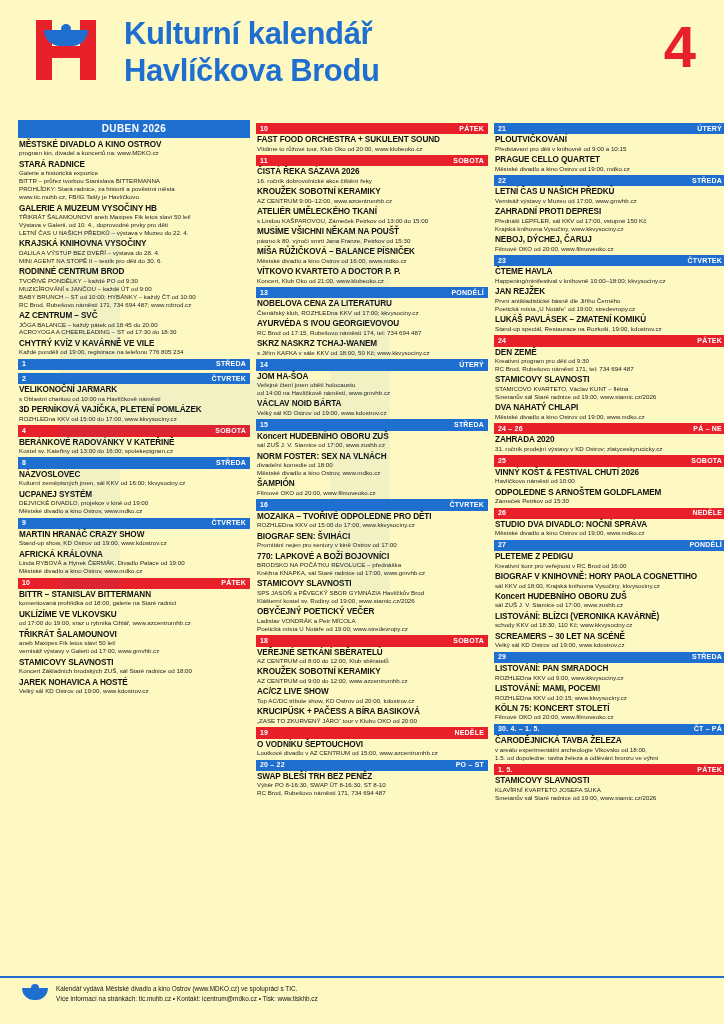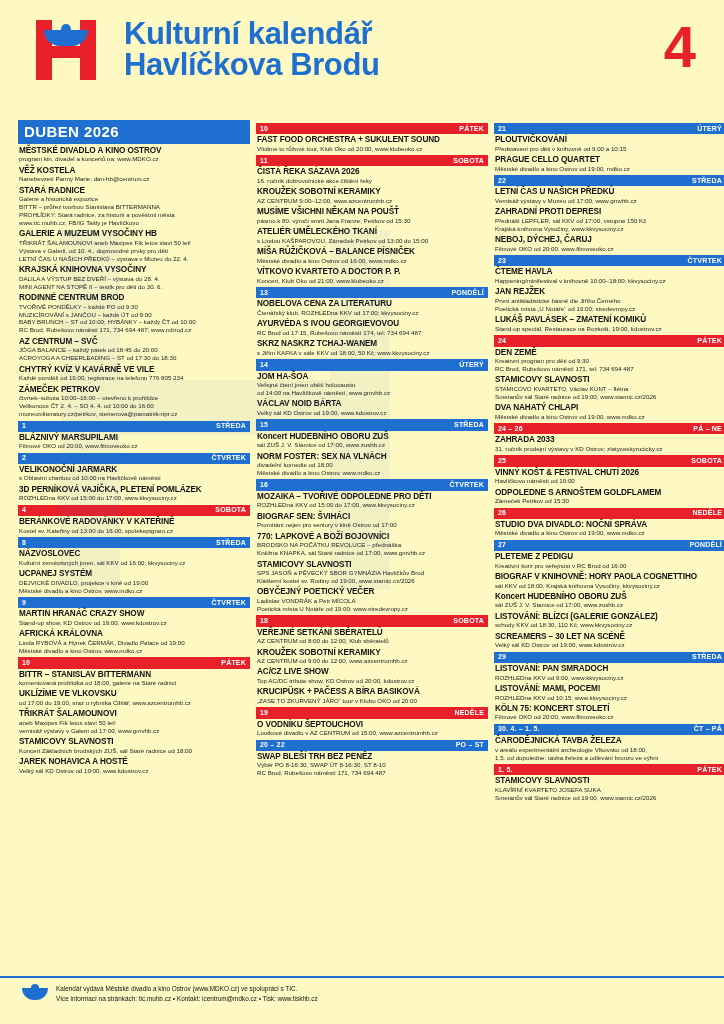--- a/index.html
+++ b/index.html
@@ -41,21 +41,21 @@
   }
   .logo .mous:after{
     content:"";position:absolute;left:17px;top:-6px;width:10px;height:10px;
     border-radius:50%;background:#1f6fd0;
   }
   .title-wrap{flex:1 1 auto;padding-top:4px;}
   .title1,.title2{
     color:#1f6fd0;font-weight:bold;line-height:1.0;
     font-size:31px;letter-spacing:-0.4px;
   }
-  .title2{}
+  .title2{margin-top:6px;}
   .monthnum{
     color:#e8202a;font-weight:bold;font-size:58px;line-height:1;
     margin-left:auto;padding-right:6px;padding-top:4px;
   }
   
   .cols{
     display:flex;gap:6px;
     padding:0 10px;
     box-sizing:border-box;
     height:850px;
@@ -68,22 +68,22 @@
   .datebar{
     display:flex;justify-content:space-between;align-items:center;
     background:#1f6fd0;color:#fff;
     font-weight:bold;font-size:7px;
     padding:1.5px 4px;margin:3px 0 1px 0;
     letter-spacing:.2px;
   }
   .datebar.red{background:#e8202a;}
   .datebar .dw{font-weight:bold;}
   .monthbar{
-    background:#1f6fd0;color:#fff;font-weight:bold;font-size:15px;
-    padding:3px 6px;margin-bottom:2px;letter-spacing:.4px;
+    background:#1f6fd0;color:#fff;font-weight:bold;font-size:10px;
+    padding:3px 6px;margin-bottom:2px;letter-spacing:.4px;text-align:center;
   }
   .ev{margin:0 0 3px 0;padding:0 1px;}
   .ev h3{
     margin:0;font-size:8.2px;font-weight:bold;color:#111;
     line-height:1.1;letter-spacing:-0.1px;
   }
   .ev p{
     margin:0.5px 0 0 0;font-size:6.2px;color:#222;line-height:1.2;
   }
   
@@ -131,24 +131,20 @@
   </div>
 
   <div class="cols" id="cols">
       <div class="col">
         <div class="monthbar">DUBEN 2026</div>
         <div class="ev">
           <h3>MĚSTSKÉ DIVADLO A KINO OSTROV</h3>
           <p>program kin, divadel a koncertů na: www.MDKO.cz</p>
         </div>
         <div class="ev">
-          <h3>VĚŽ KOSTELA</h3>
-          <p>Nanebevzetí Panny Marie; dan-hb@centrum.cz</p>
-        </div>
-        <div class="ev">
           <h3>STARÁ RADNICE</h3>
           <p>Galerie a historická expozice</p>
           <p>BITTR – průřez tvorbou Stanislava BITTERMANNA</p>
           <p>PROHLÍDKY: Stará radnice, za historií a pověstmi města</p>
           <p>www.tic.muhb.cz, FB/IG Tašly je Havlíčkovo</p>
         </div>
         <div class="ev">
           <h3>GALERIE A MUZEUM VYSOČINY HB</h3>
           <p>TŘIKRÁT ŠALAMOUNOVI aneb Maxipes Fík letos slaví 50 let!</p>
           <p>Výstava v Galerii, od 10. 4., doprovodné prvky pro děti</p>
@@ -168,33 +164,23 @@
         </div>
         <div class="ev">
           <h3>AZ CENTRUM – SVČ</h3>
           <p>JÓGA BALANCE – každý pátek od 18:45 do 20:00</p>
           <p>ACROYOGA A CHEERLEADING – ST od 17:30 do 18:30</p>
         </div>
         <div class="ev">
           <h3>CHYTRÝ KVÍZ V KAVÁRNĚ VE VILE</h3>
           <p>Každé pondělí od 19:00, registrace na telefonu 776 805 234</p>
         </div>
-        <div class="ev">
-          <h3>ZÁMEČEK PETRKOV</h3>
-          <p>čtvrtek–sobota 10:00–16:00 – otevřeno k prohlídce</p>
-          <p>Velikonoce ČT 2. 4. – SO 4. 4. od 10:00 do 16:00</p>
-          <p>muzeumliteratury.cz/petrkov, steinerova@pamatnik-npr.cz</p>
-        </div>
         <div class="datebar">
           <span>1</span>
           <span class="dw">STŘEDA</span>
-        </div>
-        <div class="ev">
-          <h3>BLÁZNIVÝ MARSUPILAMI</h3>
-          <p>Filmové OKO od 20:00, www.filmoveoko.cz</p>
         </div>
         <div class="datebar">
           <span>2</span>
           <span class="dw">ČTVRTEK</span>
         </div>
         <div class="ev">
           <h3>VELIKONOČNÍ JARMARK</h3>
           <p>s Oblastní charitou od 10:00 na Havlíčkově náměstí</p>
         </div>
         <div class="ev">
@@ -276,26 +262,26 @@
         </div>
         <div class="ev">
           <h3>ČISTÁ ŘEKA SÁZAVA 2026</h3>
           <p>16. ročník dobrovolnické akce čištění řeky</p>
         </div>
         <div class="ev">
           <h3>KROUŽEK SOBOTNÍ KERAMIKY</h3>
           <p>AZ CENTRUM 9:00–12:00, www.azcentrumhb.cz</p>
         </div>
         <div class="ev">
+          <h3>ATELIÉR UMĚLECKÉHO TKANÍ</h3>
+          <p>s Lindou KAŠPAROVOU, Zámeček Petrkov od 13:00 do 15:00</p>
+        </div>
+        <div class="ev">
           <h3>MUSÍME VŠICHNI NĚKAM NA POUŠŤ</h3>
           <p>pásmo k 80. výročí smrti Jana Franze, Petrkov od 15:30</p>
-        </div>
-        <div class="ev">
-          <h3>ATELIÉR UMĚLECKÉHO TKANÍ</h3>
-          <p>s Lindou KAŠPAROVOU, Zámeček Petrkov od 13:00 do 15:00</p>
         </div>
         <div class="ev">
           <h3>MÍŠA RŮŽIČKOVÁ – BALANCE PÍSNIČEK</h3>
           <p>Městské divadlo a kino Ostrov od 16:00, www.mdko.cz</p>
         </div>
         <div class="ev">
           <h3>VÍTKOVO KVARTETO A DOCTOR P. P.</h3>
           <p>Koncert, Klub Oko od 21:00, www.klubeoko.cz</p>
         </div>
         <div class="datebar">
@@ -333,20 +319,24 @@
         </div>
         <div class="ev">
           <h3>Koncert HUDEBNÍHO OBORU ZUŠ</h3>
           <p>sál ZUŠ J. V. Stamice od 17:00, www.zushb.cz</p>
         </div>
         <div class="ev">
           <h3>NORM FOSTER: SEX NA VLNÁCH</h3>
           <p>divadelní komedie od 18:00</p>
           <p>Městské divadlo a kino Ostrov, www.mdko.cz</p>
         </div>
+        <div class="ev">
+          <h3>ŠAMPIÓN</h3>
+          <p>Filmové OKO od 20:00, www.filmoveoko.cz</p>
+        </div>
         <div class="datebar">
           <span>16</span>
           <span class="dw">ČTVRTEK</span>
         </div>
         <div class="ev">
           <h3>MOZAIKA – TVOŘIVÉ ODPOLEDNE PRO DĚTI</h3>
           <p>ROZHLEDna KKV od 15:00 do 17:00, www.kkvysociny.cz</p>
         </div>
         <div class="ev">
           <h3>BIOGRAF SEN: ŠVIHÁCI</h3>
@@ -468,21 +458,21 @@
         </div>
         <div class="ev">
           <h3>DVA NAHATÝ CHLAPI</h3>
           <p>Městské divadlo a kino Ostrov od 19:00, www.mdko.cz</p>
         </div>
         <div class="datebar red">
           <span>24 – 26</span>
           <span class="dw">PÁ – NE</span>
         </div>
         <div class="ev">
-          <h3>ZAHRADA 2033</h3>
+          <h3>ZAHRADA 2020</h3>
           <p>31. ročník prodejní výstavy v KD Ostrov; zlatyceskyrucicky.cz</p>
         </div>
         <div class="datebar red">
           <span>25</span>
           <span class="dw">SOBOTA</span>
         </div>
         <div class="ev">
           <h3>VINNÝ KOŠT &amp; FESTIVAL CHUTÍ 2026</h3>
           <p>Havlíčkovo náměstí od 10:00</p>
         </div>
@@ -508,21 +498,21 @@
         </div>
         <div class="ev">
           <h3>BIOGRAF V KNIHOVNĚ: HORY PAOLA COGNETTIHO</h3>
           <p>sál KKV od 18:00, Krajská knihovna Vysočiny, kkvysociny.cz</p>
         </div>
         <div class="ev">
           <h3>Koncert HUDEBNÍHO OBORU ZUŠ</h3>
           <p>sál ZUŠ J. V. Stamice od 17:00, www.zushb.cz</p>
         </div>
         <div class="ev">
-          <h3>LISTOVÁNÍ: BLÍZCI (GALERIE GONZÁLEZ)</h3>
+          <h3>LISTOVÁNÍ: BLÍZCI (VERONIKA KAVÁRNĚ)</h3>
           <p>schody KKV od 18:30, 110 Kč; www.kkvysociny.cz</p>
         </div>
         <div class="ev">
           <h3>SCREAMERS – 30 LET NA SCÉNĚ</h3>
           <p>Velký sál KD Ostrov od 19:00, www.kdostrov.cz</p>
         </div>
         <div class="datebar">
           <span>29</span>
           <span class="dw">STŘEDA</span>
         </div>

